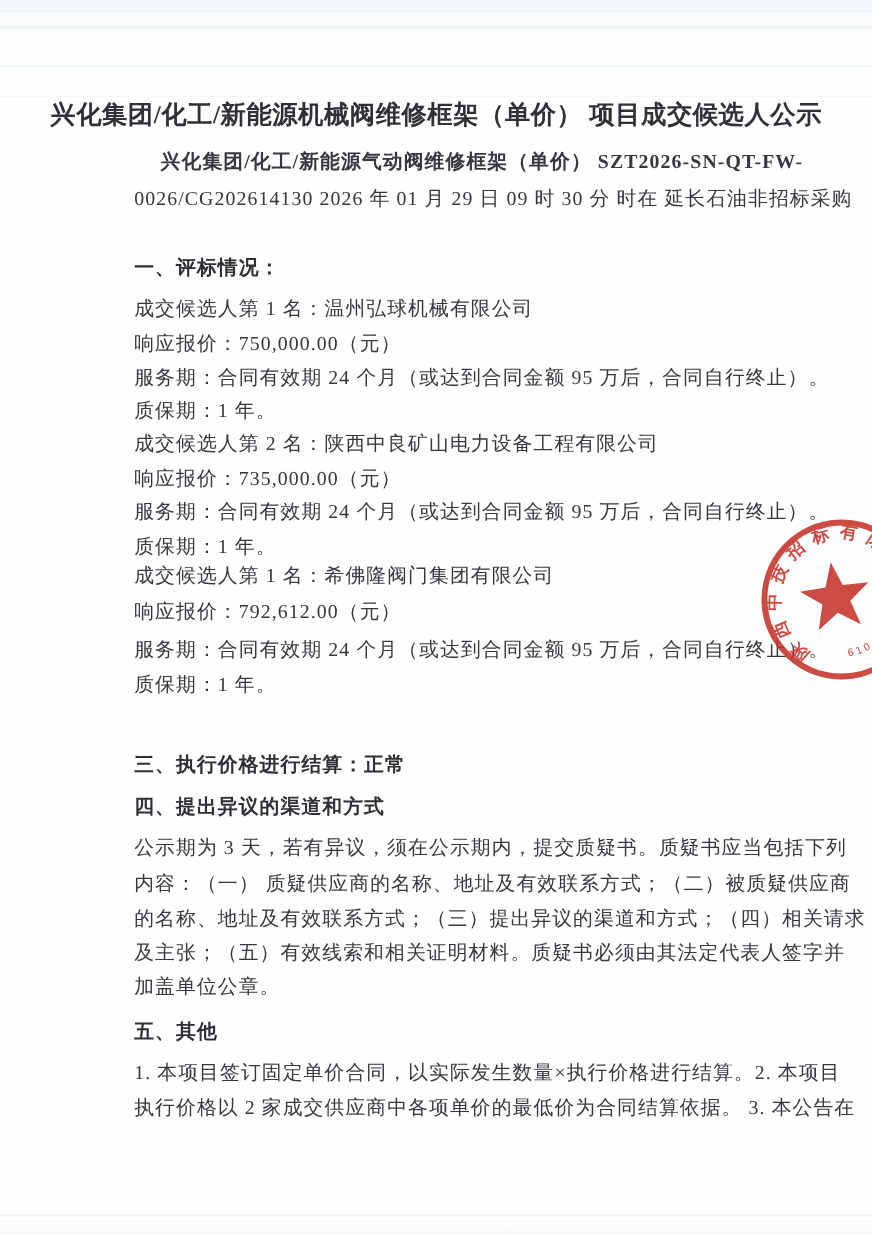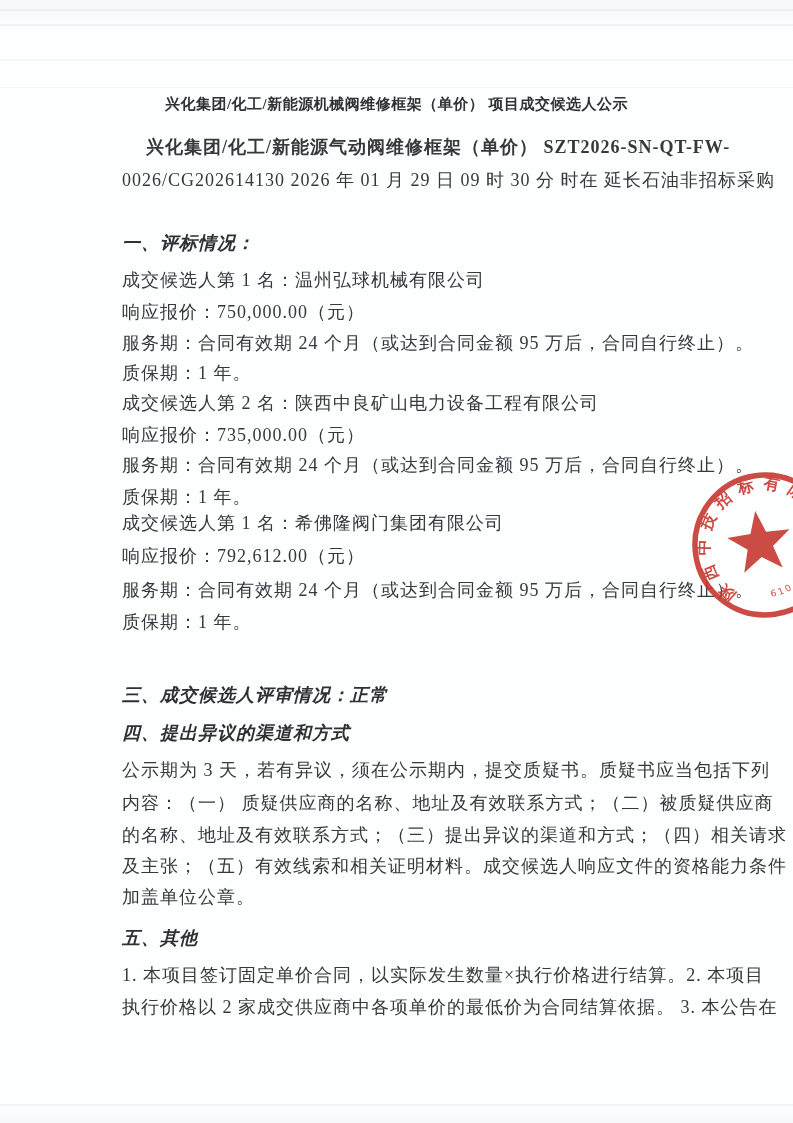--- a/index.html
+++ b/index.html
@@ -29,26 +29,26 @@
     left:122px;
     font-size:18px;
     letter-spacing:1px;
     line-height:23px;
     color:#37373d;
     white-space:nowrap;
   }
   .doc-title {
     left:0; width:100%;
     text-align:center;
-    font-size:15px;
+    font-size:23px;
     font-weight:700;
     letter-spacing:0.5px;
     color:#303036;
   }
-  .heading { font-weight:700; color:#2f2f35;font-style:italic; }
+  .heading { font-weight:700; color:#2f2f35; }
   .indent { left:146px;font-weight:bold; }
 
   .stamp {
     position:absolute;
     left:686px; top:455px;
     width:170px; height:180px;
   }
   .stamp svg { display:block; }
 </style>
 </head>
@@ -79,27 +79,27 @@
   <div class="doc-line" style="top:392px">成交候选人第 2 名：陕西中良矿山电力设备工程有限公司</div>
   <div class="doc-line" style="top:424px">响应报价：735,000.00（元）</div>
   <div class="doc-line" style="top:454px">服务期：合同有效期 24 个月（或达到合同金额 95 万后，合同自行终止）。</div>
   <div class="doc-line" style="top:486px">质保期：1 年。</div>
 
   <div class="doc-line" style="top:512px">成交候选人第 1 名：希佛隆阀门集团有限公司</div>
   <div class="doc-line" style="top:545px">响应报价：792,612.00（元）</div>
   <div class="doc-line" style="top:579px">服务期：合同有效期 24 个月（或达到合同金额 95 万后，合同自行终止）。</div>
   <div class="doc-line" style="top:611px">质保期：1 年。</div>
 
-  <div class="doc-line heading" style="top:684px">三、成交候选人评审情况：正常</div>
+  <div class="doc-line heading" style="top:684px">三、执行价格进行结算：正常</div>
 
   <div class="doc-line heading" style="top:722px">四、提出异议的渠道和方式</div>
   <div class="doc-line" style="top:759px">公示期为 3 天，若有异议，须在公示期内，提交质疑书。质疑书应当包括下列</div>
   <div class="doc-line" style="top:792px">内容：（一） 质疑供应商的名称、地址及有效联系方式；（二）被质疑供应商</div>
   <div class="doc-line" style="top:824px">的名称、地址及有效联系方式；（三）提出异议的渠道和方式；（四）相关请求</div>
-  <div class="doc-line" style="top:855px">及主张；（五）有效线索和相关证明材料。成交候选人响应文件的资格能力条件</div>
+  <div class="doc-line" style="top:855px">及主张；（五）有效线索和相关证明材料。质疑书必须由其法定代表人签字并</div>
   <div class="doc-line" style="top:886px">加盖单位公章。</div>
 
   <div class="doc-line heading" style="top:927px">五、其他</div>
   <div class="doc-line" style="top:964px">1. 本项目签订固定单价合同，以实际发生数量×执行价格进行结算。2. 本项目</div>
   <div class="doc-line" style="top:996px">执行价格以 2 家成交供应商中各项单价的最低价为合同结算依据。 3. 本公告在</div>
 
   <div class="stamp">
     <svg width="170" height="180" viewBox="0 0 170 180">
       <g transform="rotate(-8 79 90)" opacity="0.88">
         <circle cx="79" cy="90" r="70" fill="none" stroke="#c5342b" stroke-width="5.5"></circle>

